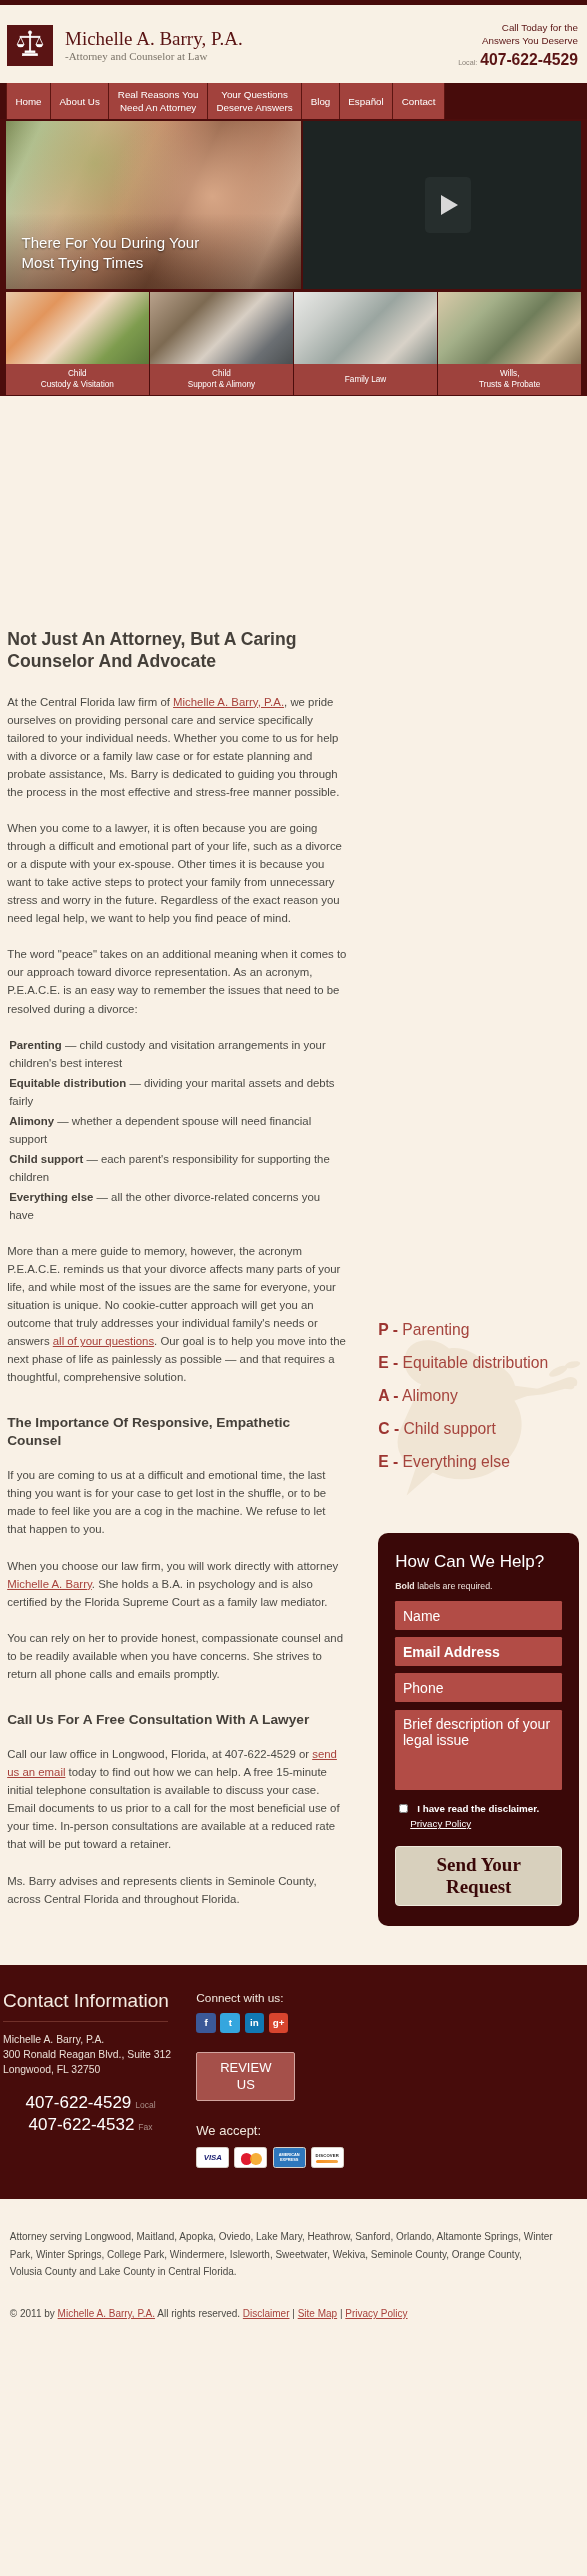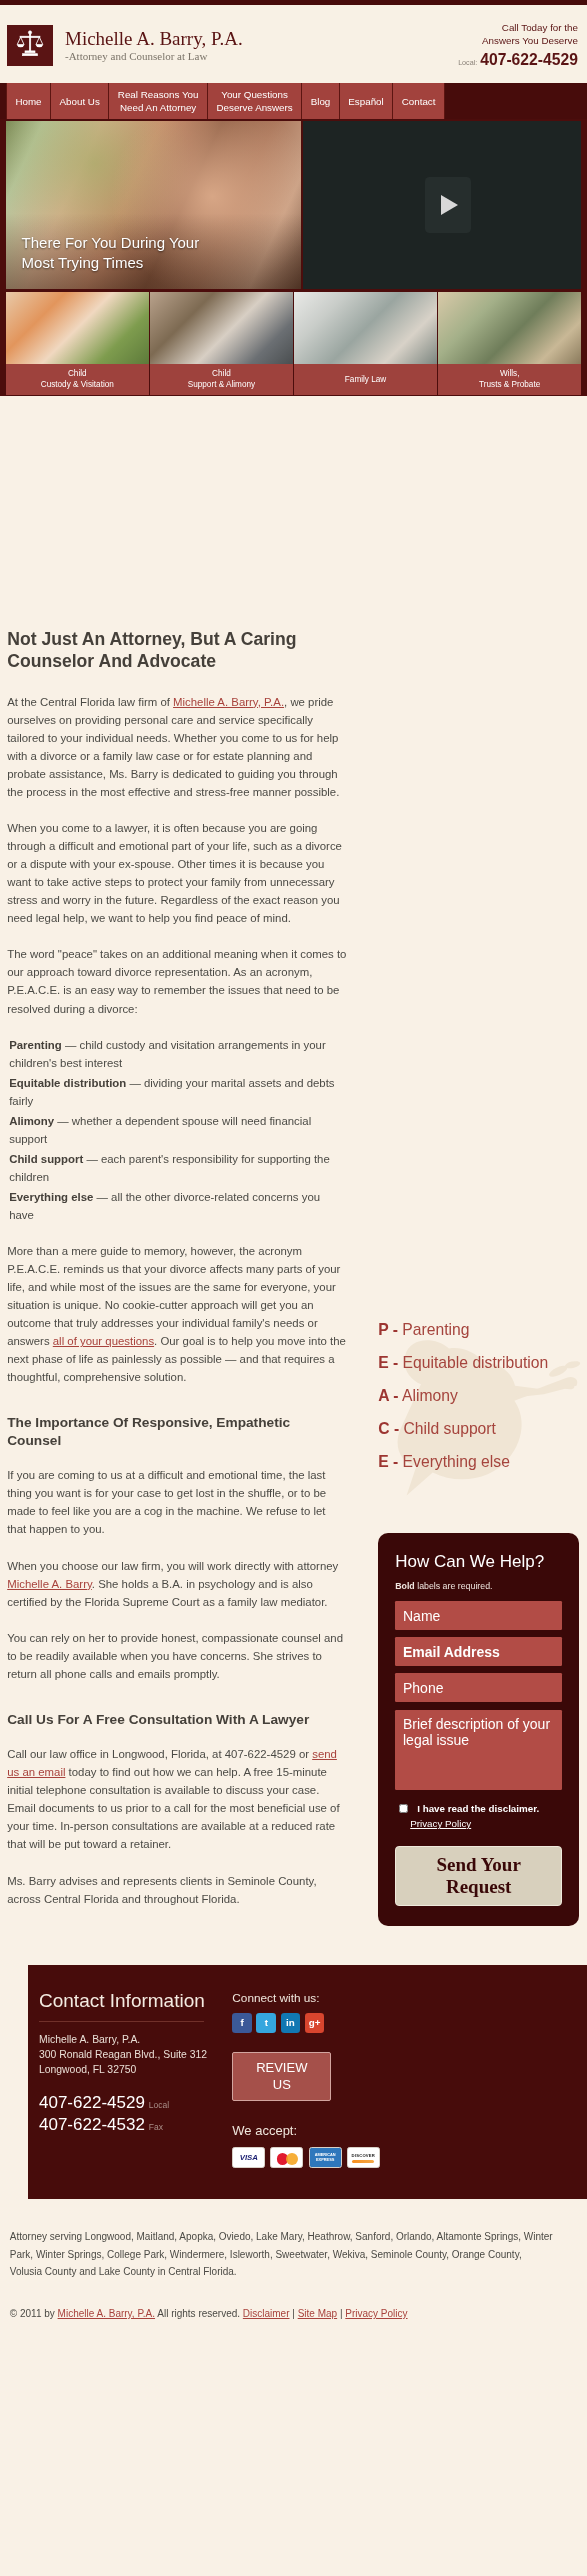--- a/index.html
+++ b/index.html
@@ -84,27 +84,27 @@
   .check-row { display:flex; gap:6.5px; color:#fff; font-size:9.8px; font-weight:bold; margin:3.9px 0 1.3px; align-items:flex-start; }
   .check-row input { width:8.5px; height:8.5px; margin-top:1.3px; accent-color:#fff; }
   .check-row a { color:#fff; }
   .privacy-row { margin:2.6px 0 17px 15px; }
   .privacy-row a { color:#fff; font-size:9.8px; text-decoration:underline; cursor:pointer; }
   .submit-btn { display:block; width:100%; background:#d8d0bd; border:0.7px solid #efe9dc; border-radius:3.9px;
                 padding:7.2px; font-family:"Liberation Serif", serif; font-weight:bold; font-size:19px;
                 color:#3a0808; margin-top:9.1px; cursor:pointer; }
 
   
-  .footer { background:#470c0b; display:flex; padding:25px 0 31px 11px;margin-left:28px; }
+  .footer { background:#470c0b; display:flex; padding:25px 0 31px 3px; }
   .f-left { width:175px; flex:0 0 auto; }
   .f-heading { font-size:19px; font-weight:normal; color:#f4ebe1; margin:0 0 8.5px; }
   .f-divider { border-bottom:0.7px solid #70302a; width:165px; margin-bottom:10.4px; }
   .f-address { font-size:10.4px; line-height:1.45; color:#eadfd6; }
   .f-phones { margin-top:15.7px; }
-  .f-phone { margin-bottom:2.6px; white-space:nowrap; }
+  .f-phone { margin-bottom:2.6px; white-space:nowrap;text-align:center; }
   .f-phone .num { font-size:17px; color:#fff; }
   .f-phone .lbl { font-size:8.5px; color:#a98f88; margin-left:3.9px; }
   .f-right { margin-left:18.3px; padding-top:1.3px; }
   .connect { font-size:11.8px; color:#f0e7dd; margin-bottom:7.8px; }
   .social-row { display:flex; gap:4.6px; }
   .social { width:19.6px; height:19.6px; border-radius:3.3px; color:#fff; font-weight:bold; font-size:9.8px;
             display:flex; align-items:center; justify-content:center; cursor:pointer; }
   .s-fb { background:#3b5998; } .s-tw { background:#35a6de; } .s-li { background:#1178b3; } .s-gp { background:#d8452e; }
   .review-btn { margin-top:19.6px; width:99px; background:#a5504a; border:1.3px solid #d2a59f; border-radius:2px;
                 color:#fff; font-size:13px; text-align:center; padding:6.5px 0; line-height:1.3; white-space:pre-line; cursor:pointer; }

